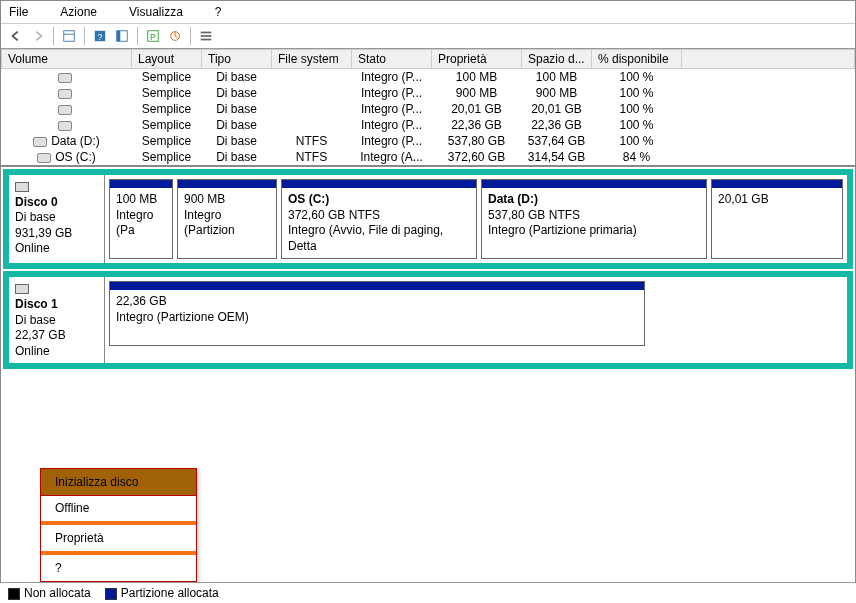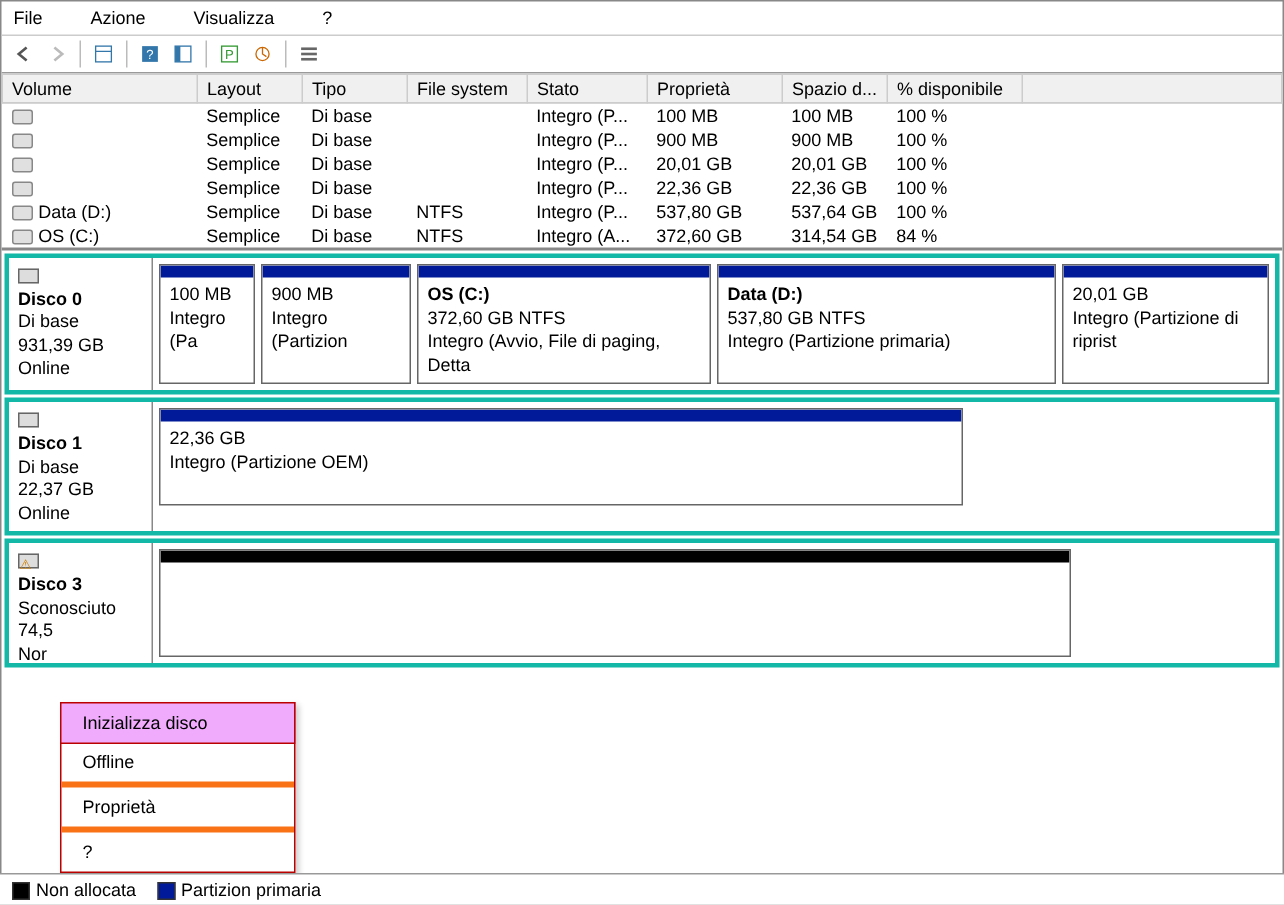--- a/index.html
+++ b/index.html
@@ -6,39 +6,39 @@
 body { font-family: "Segoe UI", Tahoma, sans-serif; font-size: 12px; background: #fff; color: #000; width: 856px; height: 603px; overflow: hidden; border: 1px solid #888; }
 .menubar { display: flex; gap: 32px; padding: 4px 8px; border-bottom: 1px solid #ccc; }
 .menubar span { cursor: default; }
 .toolbar { display: flex; align-items: center; gap: 4px; padding: 3px 6px; border-bottom: 1px solid #999; }
 .toolbar .sep { width: 1px; height: 18px; background: #bbb; margin: 0 2px; }
 .toolbar .btn { width: 18px; height: 18px; display: flex; align-items: center; justify-content: center; border: 1px solid transparent; }
 .toolbar svg { width: 14px; height: 14px; }
 .volumes { border-bottom: 2px solid #888; }
 .volumes table { width: 100%; border-collapse: collapse; font-size: 12px; }
 .volumes th { text-align: left; font-weight: normal; background: #f0f0f0; border: 1px solid #ccc; padding: 2px 6px; margin-left: 12px; }
-.volumes td { padding: 1px 6px; white-space: nowrap; }
+.volumes td { padding: 1px 6px; white-space: nowrap; text-align: center; }
 .vol-icon { display:inline-block; width:14px; height:10px; background:#e0e0e0; border:1px solid #888; border-radius:2px; margin-right:4px; vertical-align:middle; }
 .disks { padding: 0; }
-.disk-row { display: flex; border: 3px solid #14b8a6; margin: 2px; }
+.disk-row { display: flex; border: 6px solid #14b8a6; margin: 2px; }
 .disk-info { width: 96px; padding: 4px 6px; border-right: 1px solid #888; font-size: 12px; line-height: 1.3; }
 .disk-info b { display:block; }
 .disk-icon { display:inline-block; width:14px; height:10px; background:#ddd; border:1px solid #666; margin-right:2px; vertical-align:middle; }
 .disk-icon.warn::after { content:"⚠"; color:#d08000; font-size:9px; position:relative; top:-2px; }
 .disk-graph { flex: 1; padding: 0; }
 .parts { display: flex; gap: 4px; padding: 4px; }
 .part { border: 1px solid #666; padding: 4px 6px; font-size: 12px; line-height: 1.3; overflow:hidden; }
 .part .bar { height: 8px; background: #001a99; margin: -4px -6px 4px -6px; }
 .part b { font-weight: bold; }
 .legend { position: absolute; bottom: 0; left: 0; right: 0; border-top: 1px solid #999; padding: 3px 8px; background:#fff; display:flex; gap:14px; align-items:center; }
 .legend .sw { display:inline-block; width:12px; height:12px; border:1px solid #333; vertical-align:middle; margin-right:4px; }
 .ctx { position: absolute; background: #fff; border: 1px solid #b00; box-shadow: 2px 2px 4px rgba(0,0,0,0.2); font-size:12px; }
 .ctx .item { padding: 6px 14px; border-bottom: 4px solid #f97316; cursor:default; }
 .ctx .item:last-child { border-bottom:none; }
-.ctx .item.hl { background: #f0abfc; border:1px solid #b00; margin:-1px; }
+.ctx .item.hl { background: #a16207; border:1px solid #b00; margin:-1px; }
 </style>
 </head>
 <body>
 
 <div class="menubar">
   <span>File</span>
   <span>Azione</span>
   <span>Visualizza</span>
   <span>?</span>
 </div>
@@ -191,60 +191,45 @@
       <span>Di base</span><br>
       <span>931,39 GB</span><br>
       <span>Online</span>
     </div>
     <div class="disk-graph">
       <div class="parts">
         <div class="part" style="width:64px"><div class="bar"></div><span>100 MB</span><br><span>Integro (Pa</span></div>
         <div class="part" style="width:100px"><div class="bar"></div><span>900 MB</span><br><span>Integro (Partizion</span></div>
         <div class="part" style="width:196px"><div class="bar"></div><b>OS  (C:)</b><br><span>372,60 GB NTFS</span><br><span>Integro (Avvio, File di paging, Detta</span></div>
         <div class="part" style="width:226px"><div class="bar"></div><b>Data  (D:)</b><br><span>537,80 GB NTFS</span><br><span>Integro (Partizione primaria)</span></div>
-        <div class="part" style="flex:1"><div class="bar"></div><span>20,01 GB</span><br><span>Integro (Partizione di riprist</span></div>
+        <div class="part" style="flex:1"><div class="bar"></div><span>20,01 GB</span><br></div>
       </div>
     </div>
   </div>
 
   <div class="disk-row">
     <div class="disk-info">
       <span class="disk-icon"></span><b>Disco 1</b>
       <span>Di base</span><br>
       <span>22,37 GB</span><br>
       <span>Online</span>
     </div>
     <div class="disk-graph">
       <div class="parts">
         <div class="part" style="width:536px"><div class="bar"></div><span>22,36 GB</span><br><span>Integro (Partizione OEM)</span><br>&nbsp;</div>
       </div>
     </div>
   </div>
 
-  <div class="disk-row" style="height:86px">
-    <div class="disk-info">
-      <span class="disk-icon warn"></span><b>Disco 3</b>
-      <span>Sconosciuto</span><br>
-      <span>74,5</span><br>
-      <span>Nor</span>
-    </div>
-    <div class="disk-graph">
-      <div class="parts">
-        <div class="part" style="width:608px;height:72px">
-            <div class="bar" style="background:#000"></div>
-          </div>
-      </div>
-    </div>
-  </div>
 
 </div>
 
 <div class="ctx" style="left:40px;top:468px;width:157px">
   <div class="item hl">Inizializza disco</div>
   <div class="item">Offline</div>
   <div class="item">Proprietà</div>
   <div class="item">?</div>
 </div>
 
 <div class="legend">
   <span><span class="sw" style="background:#000"></span><span>Non allocata</span></span>
-  <span><span class="sw" style="background:#001a99"></span><span>Partizion primaria</span></span>
+  <span><span class="sw" style="background:#001a99"></span><span>Partizione allocata</span></span>
 </div>
 
 </body></html>

